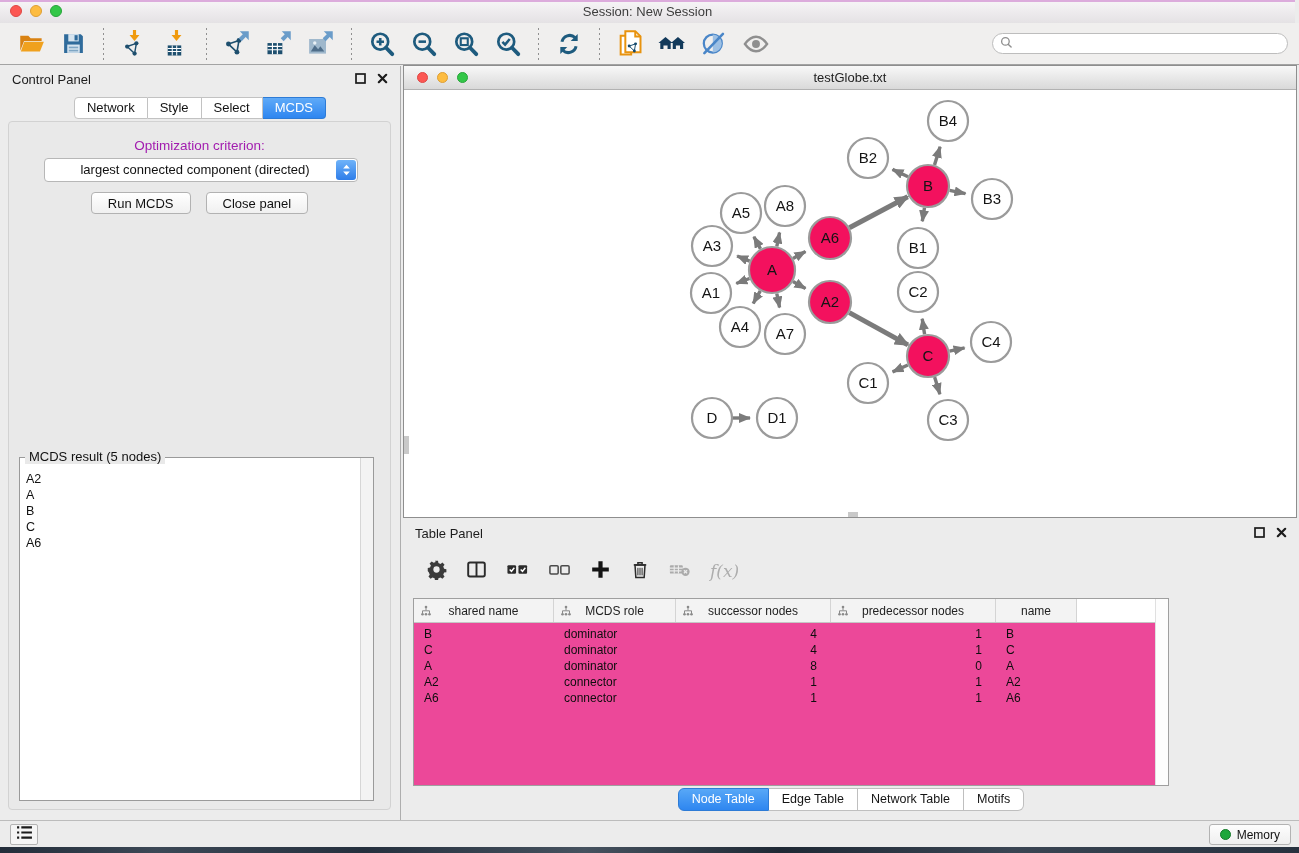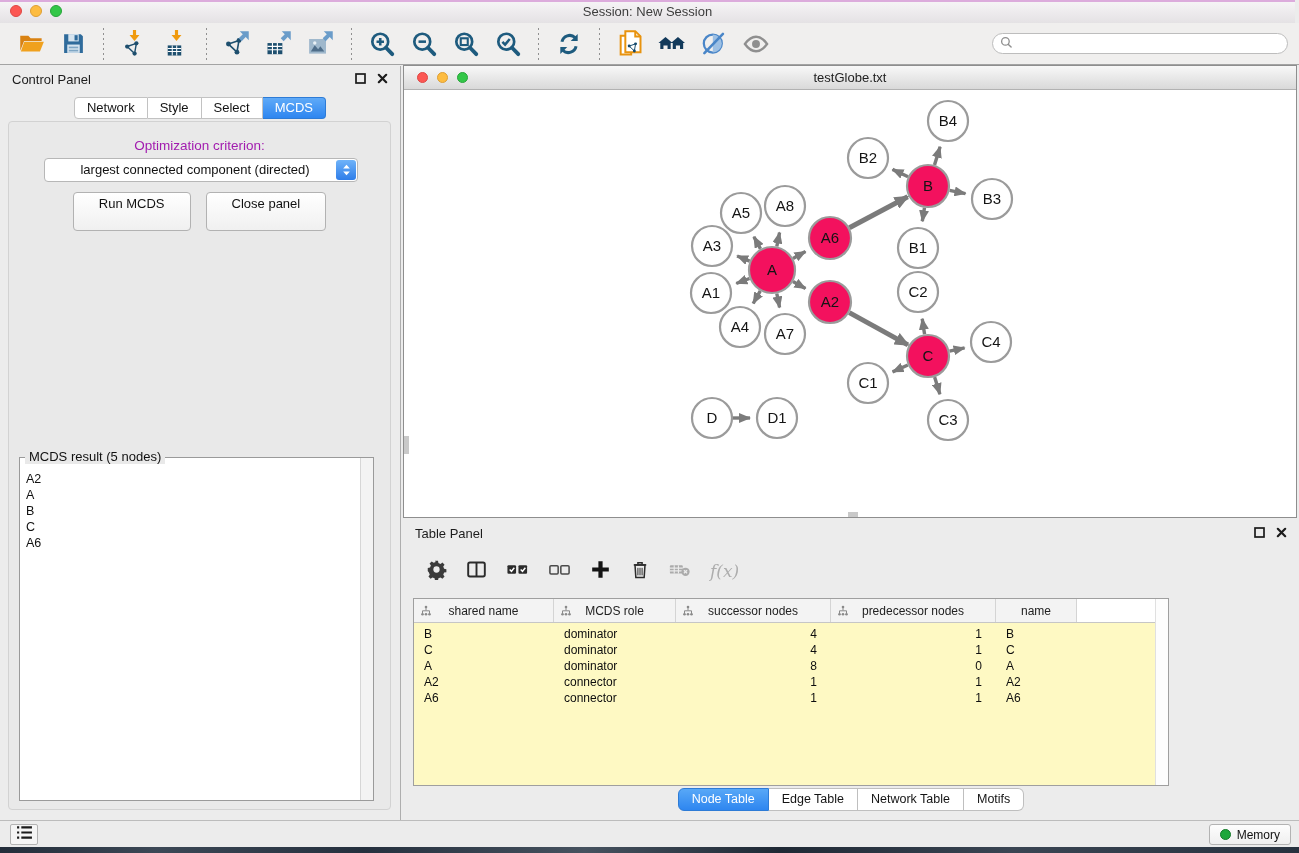--- a/index.html
+++ b/index.html
@@ -51,21 +51,21 @@
   .tab.active { background:linear-gradient(#5faaf8,#2e86f0); border-color:#2d7bd6; color:#fff; }
   .cp-content { position:absolute; top:55px; left:8px; right:9px; bottom:10px;
                 background:#e9e9e9; border:1px solid #d2d2d2; border-radius:4px; }
   .opt-label { margin-top:16px; text-align:center; font-size:13.5px; color:#a21caf; }
   .dropdown { position:absolute; left:35px; top:36px; width:314px; height:24px; background:#fff;
               border:1px solid #b7b7b7; border-radius:4px; }
   .dd-val { line-height:22px; text-align:center; font-size:13px; color:#111; padding-right:12px; }
   .dd-stepper { position:absolute; right:1px; top:1px; width:20px; height:20px; border-radius:3px;
                 background:linear-gradient(#6fb3f9,#2e7de9); display:flex; align-items:center; justify-content:center; }
   .cp-buttons { position:absolute; top:70px; left:0; right:0; display:flex; justify-content:center; gap:15px; }
-  .btn { height:39px; padding:0 25px; background:linear-gradient(#ffffff,#f0f0f0);
+  .btn { height:22px; padding:0 16px; background:linear-gradient(#ffffff,#f0f0f0);
          border:1px solid #b2b2b2; border-radius:4px; font-size:13px; line-height:21px; color:#111; }
   .fieldset { position:absolute; left:10px; right:16px; top:335px; bottom:8px;
               border:1px solid #9a9a9a; background:#fff; }
   .legend { position:absolute; top:-9px; left:5px; background:#e9e9e9; padding:0 4px;
             font-size:13px; color:#111; }
   .result-list { position:absolute; left:0; top:0; right:14px; bottom:0; padding:13px 0 0 6px; overflow:hidden; }
   .result-item { font-size:12.5px; height:16px; line-height:16px; color:#111; }
   .scroll-track { position:absolute; right:0; top:0; bottom:0; width:13px; background:#f3f3f3;
                   border-left:1px solid #d6d6d6; }
 
@@ -82,21 +82,21 @@
   .canvas-scroll-left { position:absolute; left:0; top:345px; width:5px; height:18px; background:#c9c9c9; }
   .canvas-scroll-bottom { position:absolute; left:444px; bottom:0; width:10px; height:5px; background:#c9c9c9; }
 
   
   .table-panel { position:absolute; left:403px; top:520px; width:896px; height:300px; background:#ececec; }
   .tp-titlebar { position:relative; height:26px; }
   .tp-toolbar { position:absolute; top:28px; left:10px; right:10px; height:46px;
                 display:flex; align-items:center; gap:19px; padding-left:13px; }
   .tp-tool { display:flex; align-items:center; justify-content:center; }
   .fx { font-family:"DejaVu Serif", serif; font-style:italic; font-size:17px; color:#adadad; }
-  .tp-table { position:absolute; top:78px; left:10px; width:756px; height:188px; background:#fef9c3;
+  .tp-table { position:absolute; top:78px; left:10px; width:756px; height:188px; background:#ec4899;
               border:1px solid #9f9f9f; overflow:hidden; }
   .t-head { display:flex; height:24px; border-bottom:1px solid #c6c6c6; }
   .h-cell { position:relative; height:100%; border-right:1px solid #d4d4d4; background:#f3f3f3;
             display:flex; align-items:center; justify-content:center; font-size:12px; color:#222; }
   .h-icon { position:absolute; left:6px; top:6px; }
   .h-fill { flex:1; background:#fff; }
   .t-body { padding-top:3px; }
   .t-row { display:flex; height:16px; align-items:center; font-size:12px; color:#0e0e0e; }
   .t-cell { white-space:nowrap; overflow:hidden; }
   .t-cell.left  { padding-left:10px; text-align:left; }

